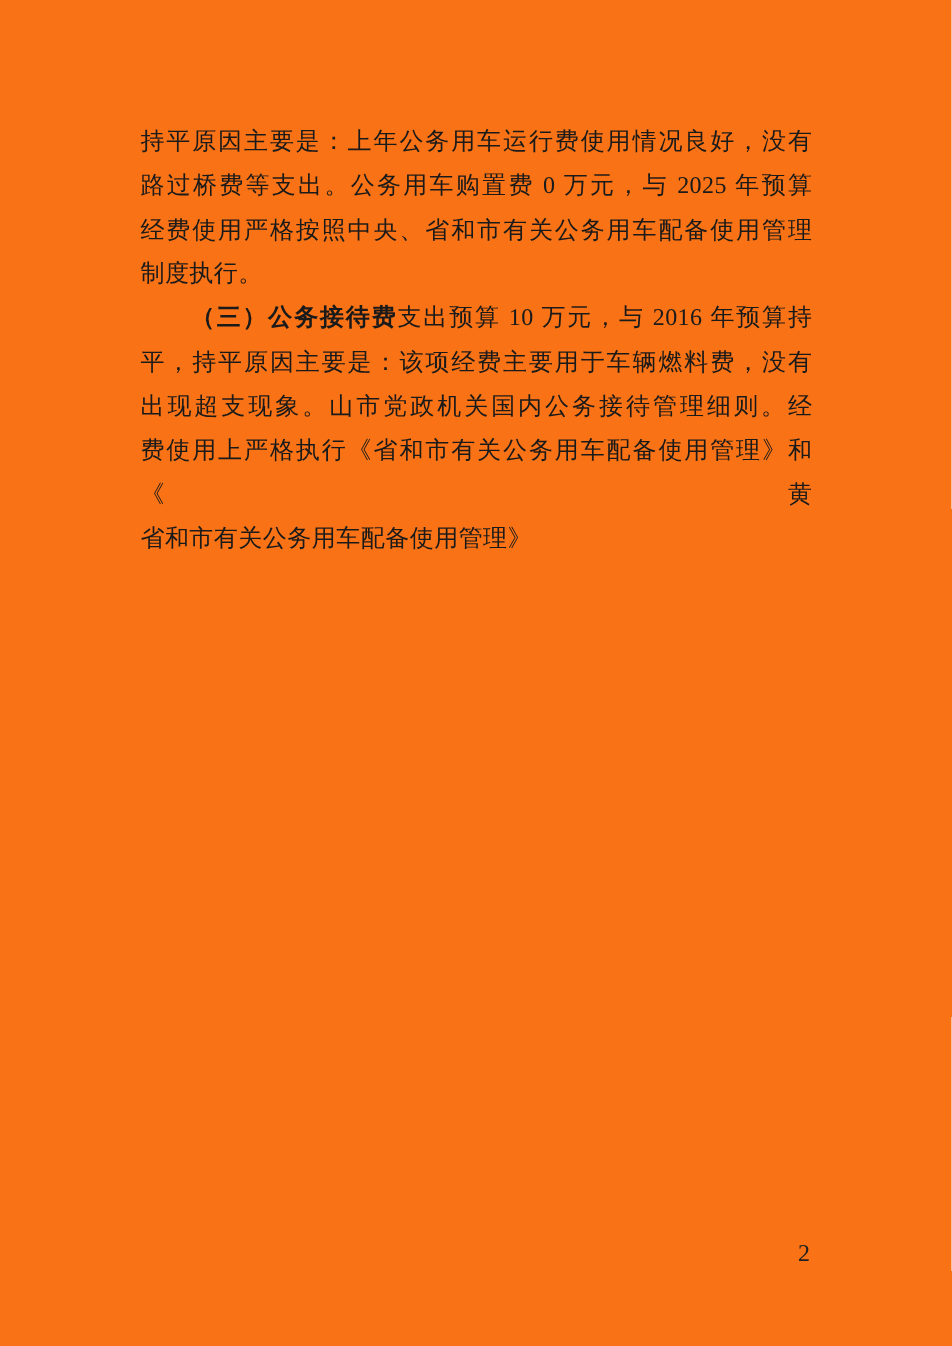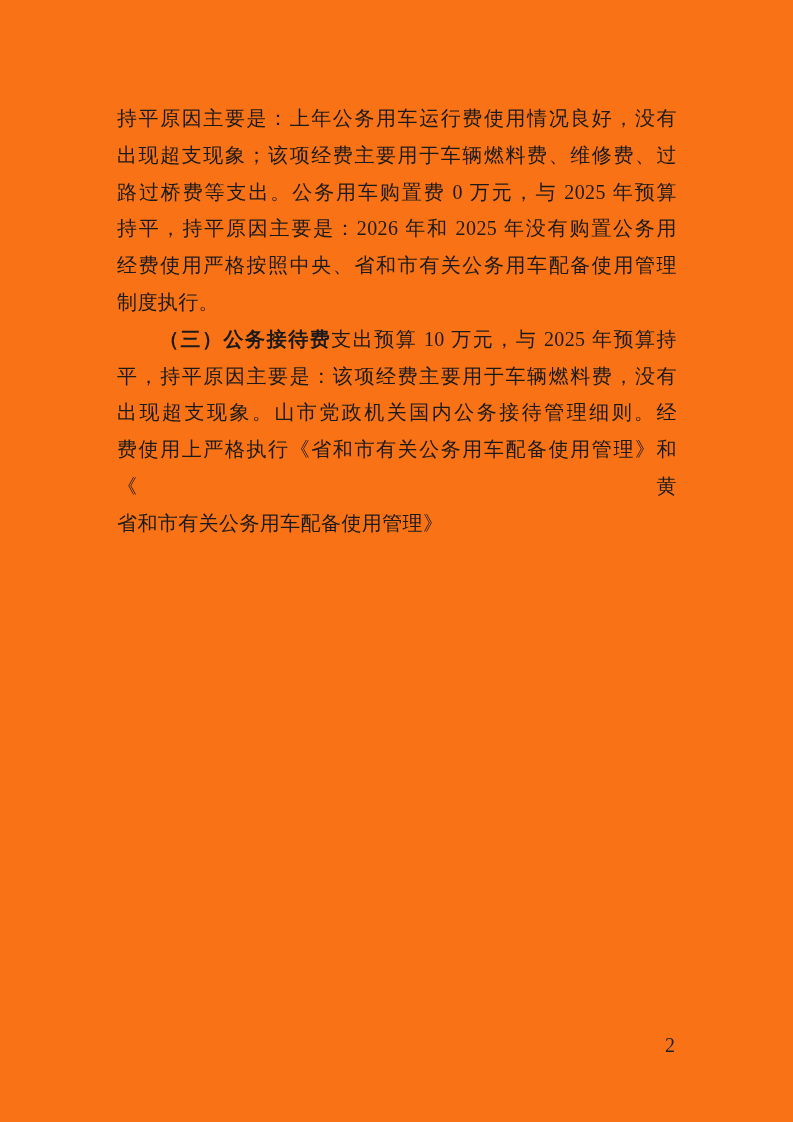--- a/index.html
+++ b/index.html
@@ -50,25 +50,23 @@
     color: #222222;
     font-family: "Liberation Serif", serif;
   }
 </style>
 </head>
 <body>
 
 <div class="page">
   <main class="text-block">
       <div class="line"><span>持平原因主要是：上年公务用车运行费使用情况良好，没有</span></div>
-      <div class="line"><span>出现超支现象；该项经费主要用于车辆燃料费、维修费、过</span></div>
       <div class="line"><span>路过桥费等支出。公务用车购置费 0 万元，与 2025 年预算</span></div>
-      <div class="line"><span>持平，持平原因主要是：2026 年和 2025 年没有购置公务用</span></div>
       <div class="line"><span>经费使用严格按照中央、省和市有关公务用车配备使用管理</span></div>
       <div class="line no-justify"><span>制度执行。</span></div>
-      <div class="line indent"><strong>（三）公务接待费</strong><span>支出预算 10 万元，与 2025 年预算持</span></div>
+      <div class="line indent"><strong>（三）公务接待费</strong><span>支出预算 10 万元，与 2016 年预算持</span></div>
       <div class="line"><span>平，持平原因主要是：该项经费主要用于车辆燃料费，没有</span></div>
       <div class="line"><span>出现超支现象。山市党政机关国内公务接待管理细则。经</span></div>
       <div class="line"><span>费使用上严格执行《省和市有关公务用车配备使用管理》和《黄</span></div>
       <div class="line no-justify"><span>省和市有关公务用车配备使用管理》</span></div>
     </main>
   <div class="page-number">2</div>
 </div>
 
 </body></html>

